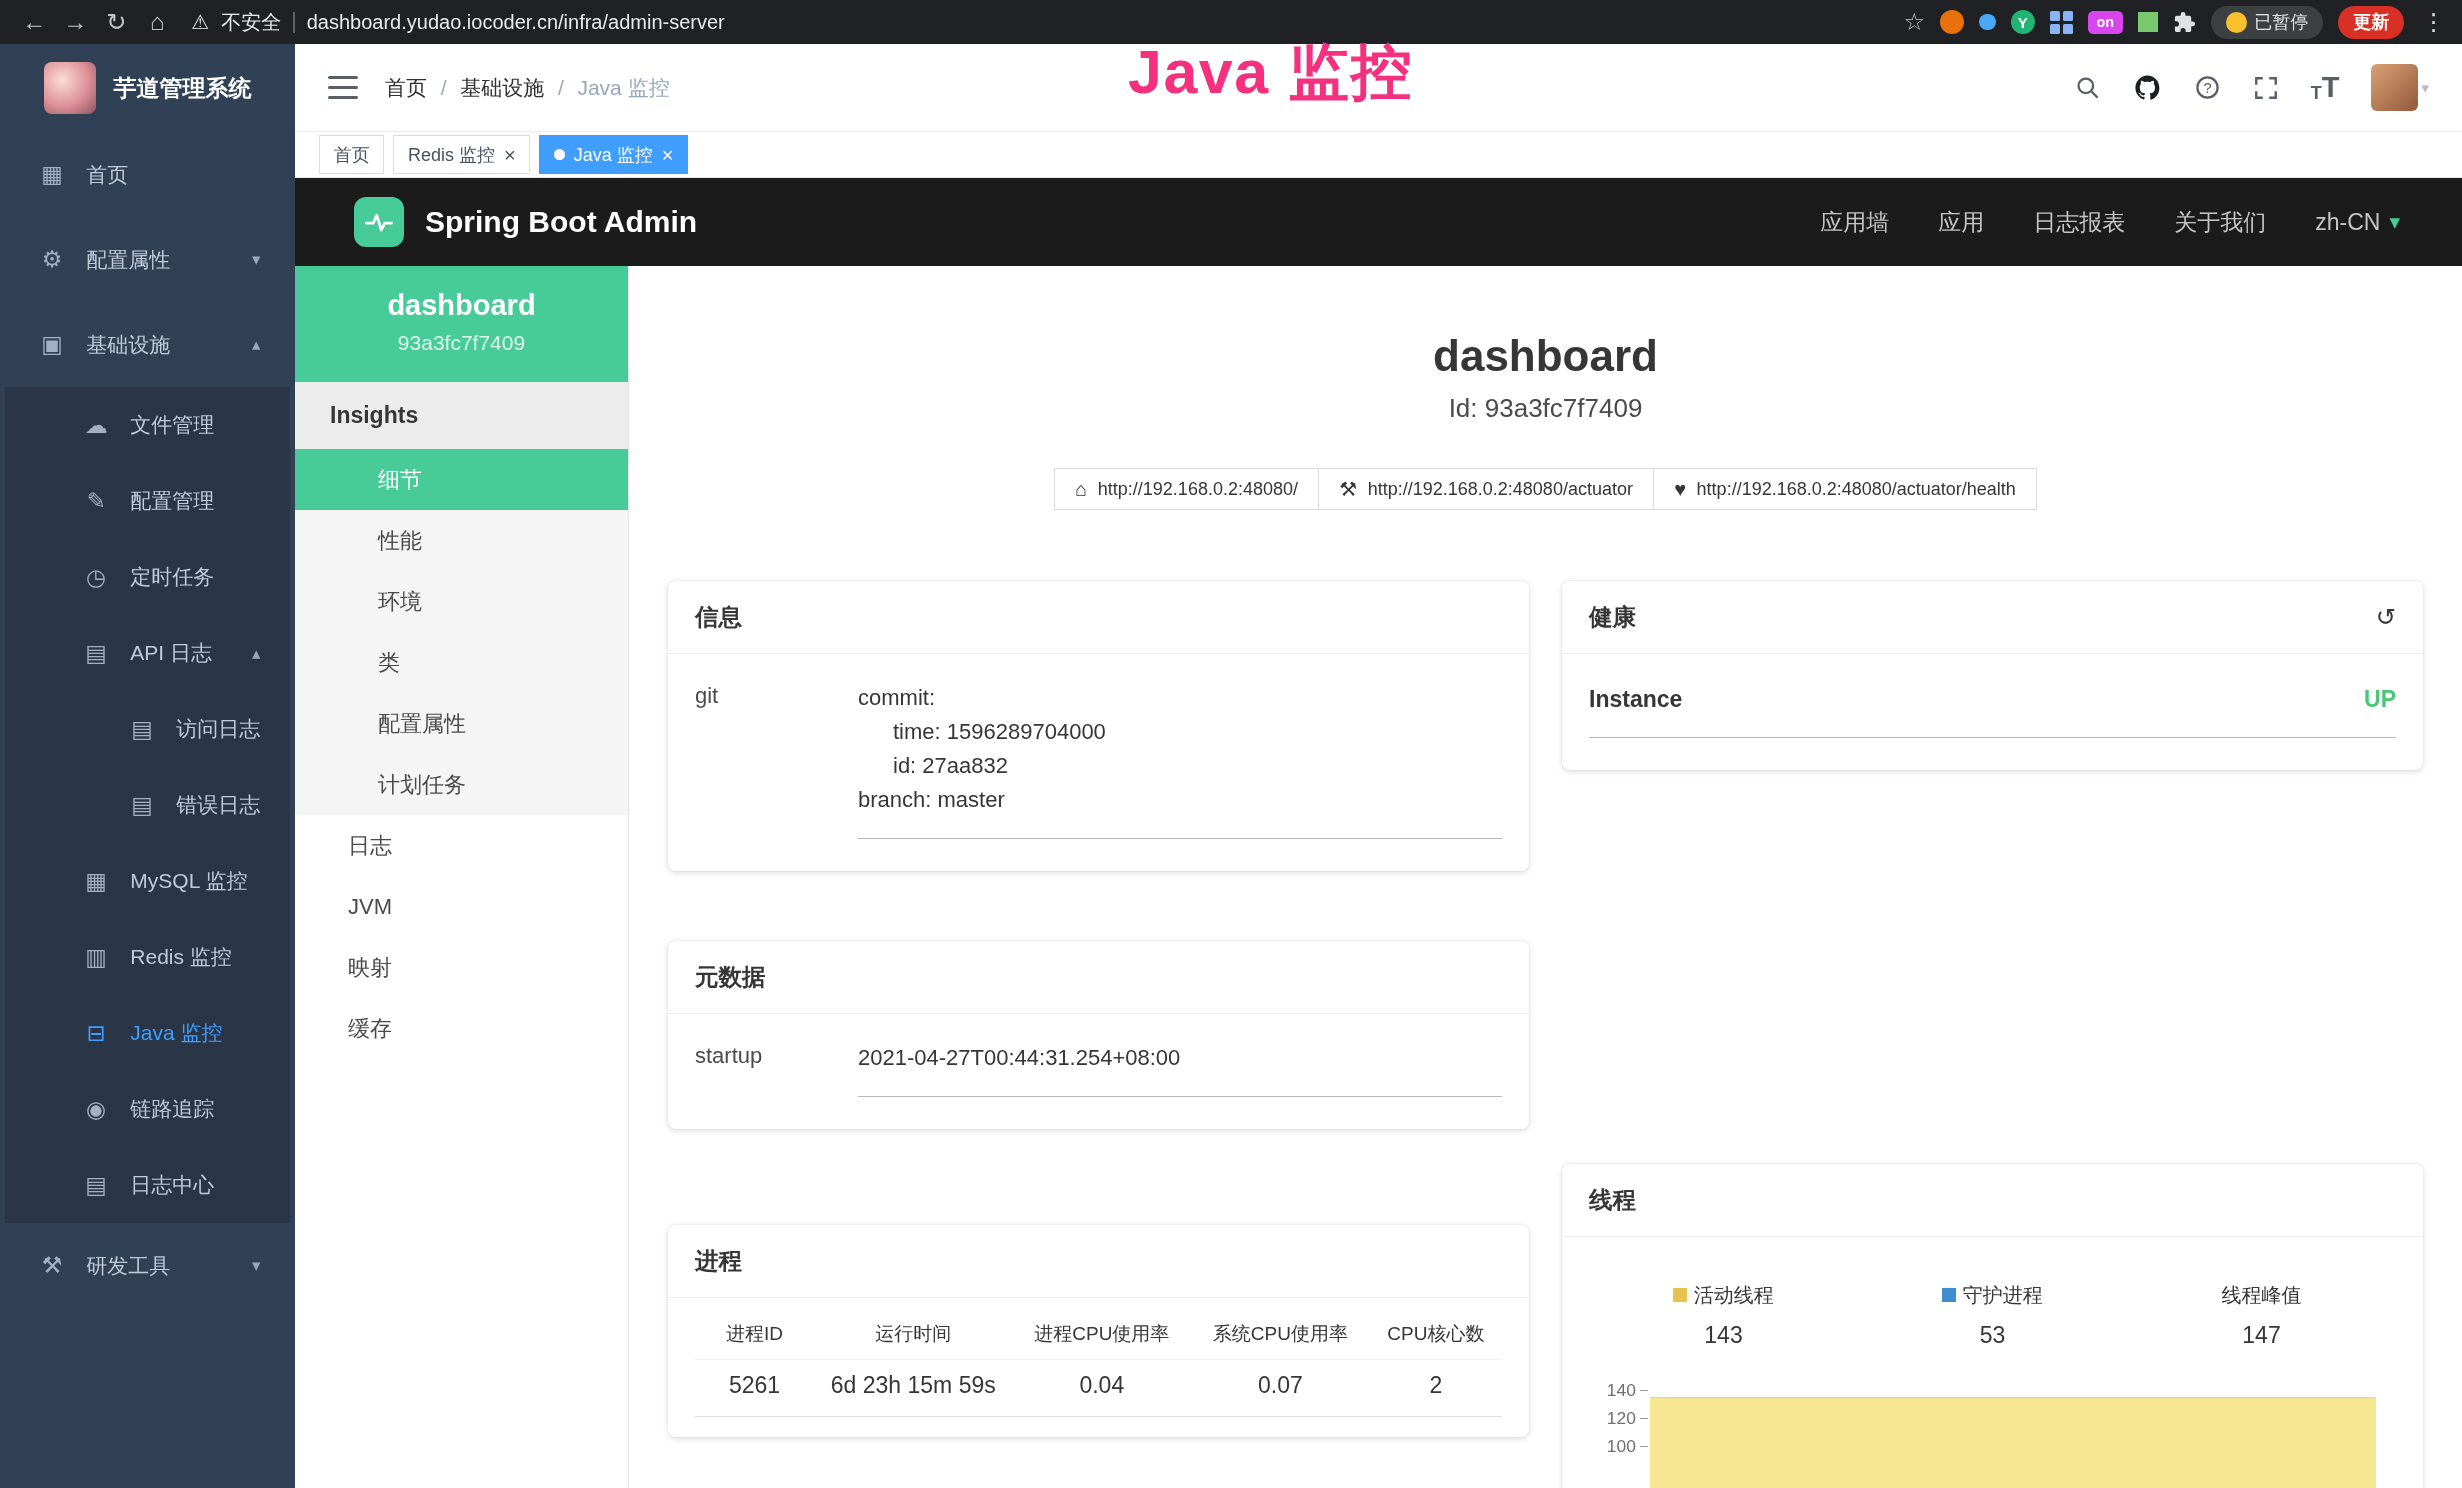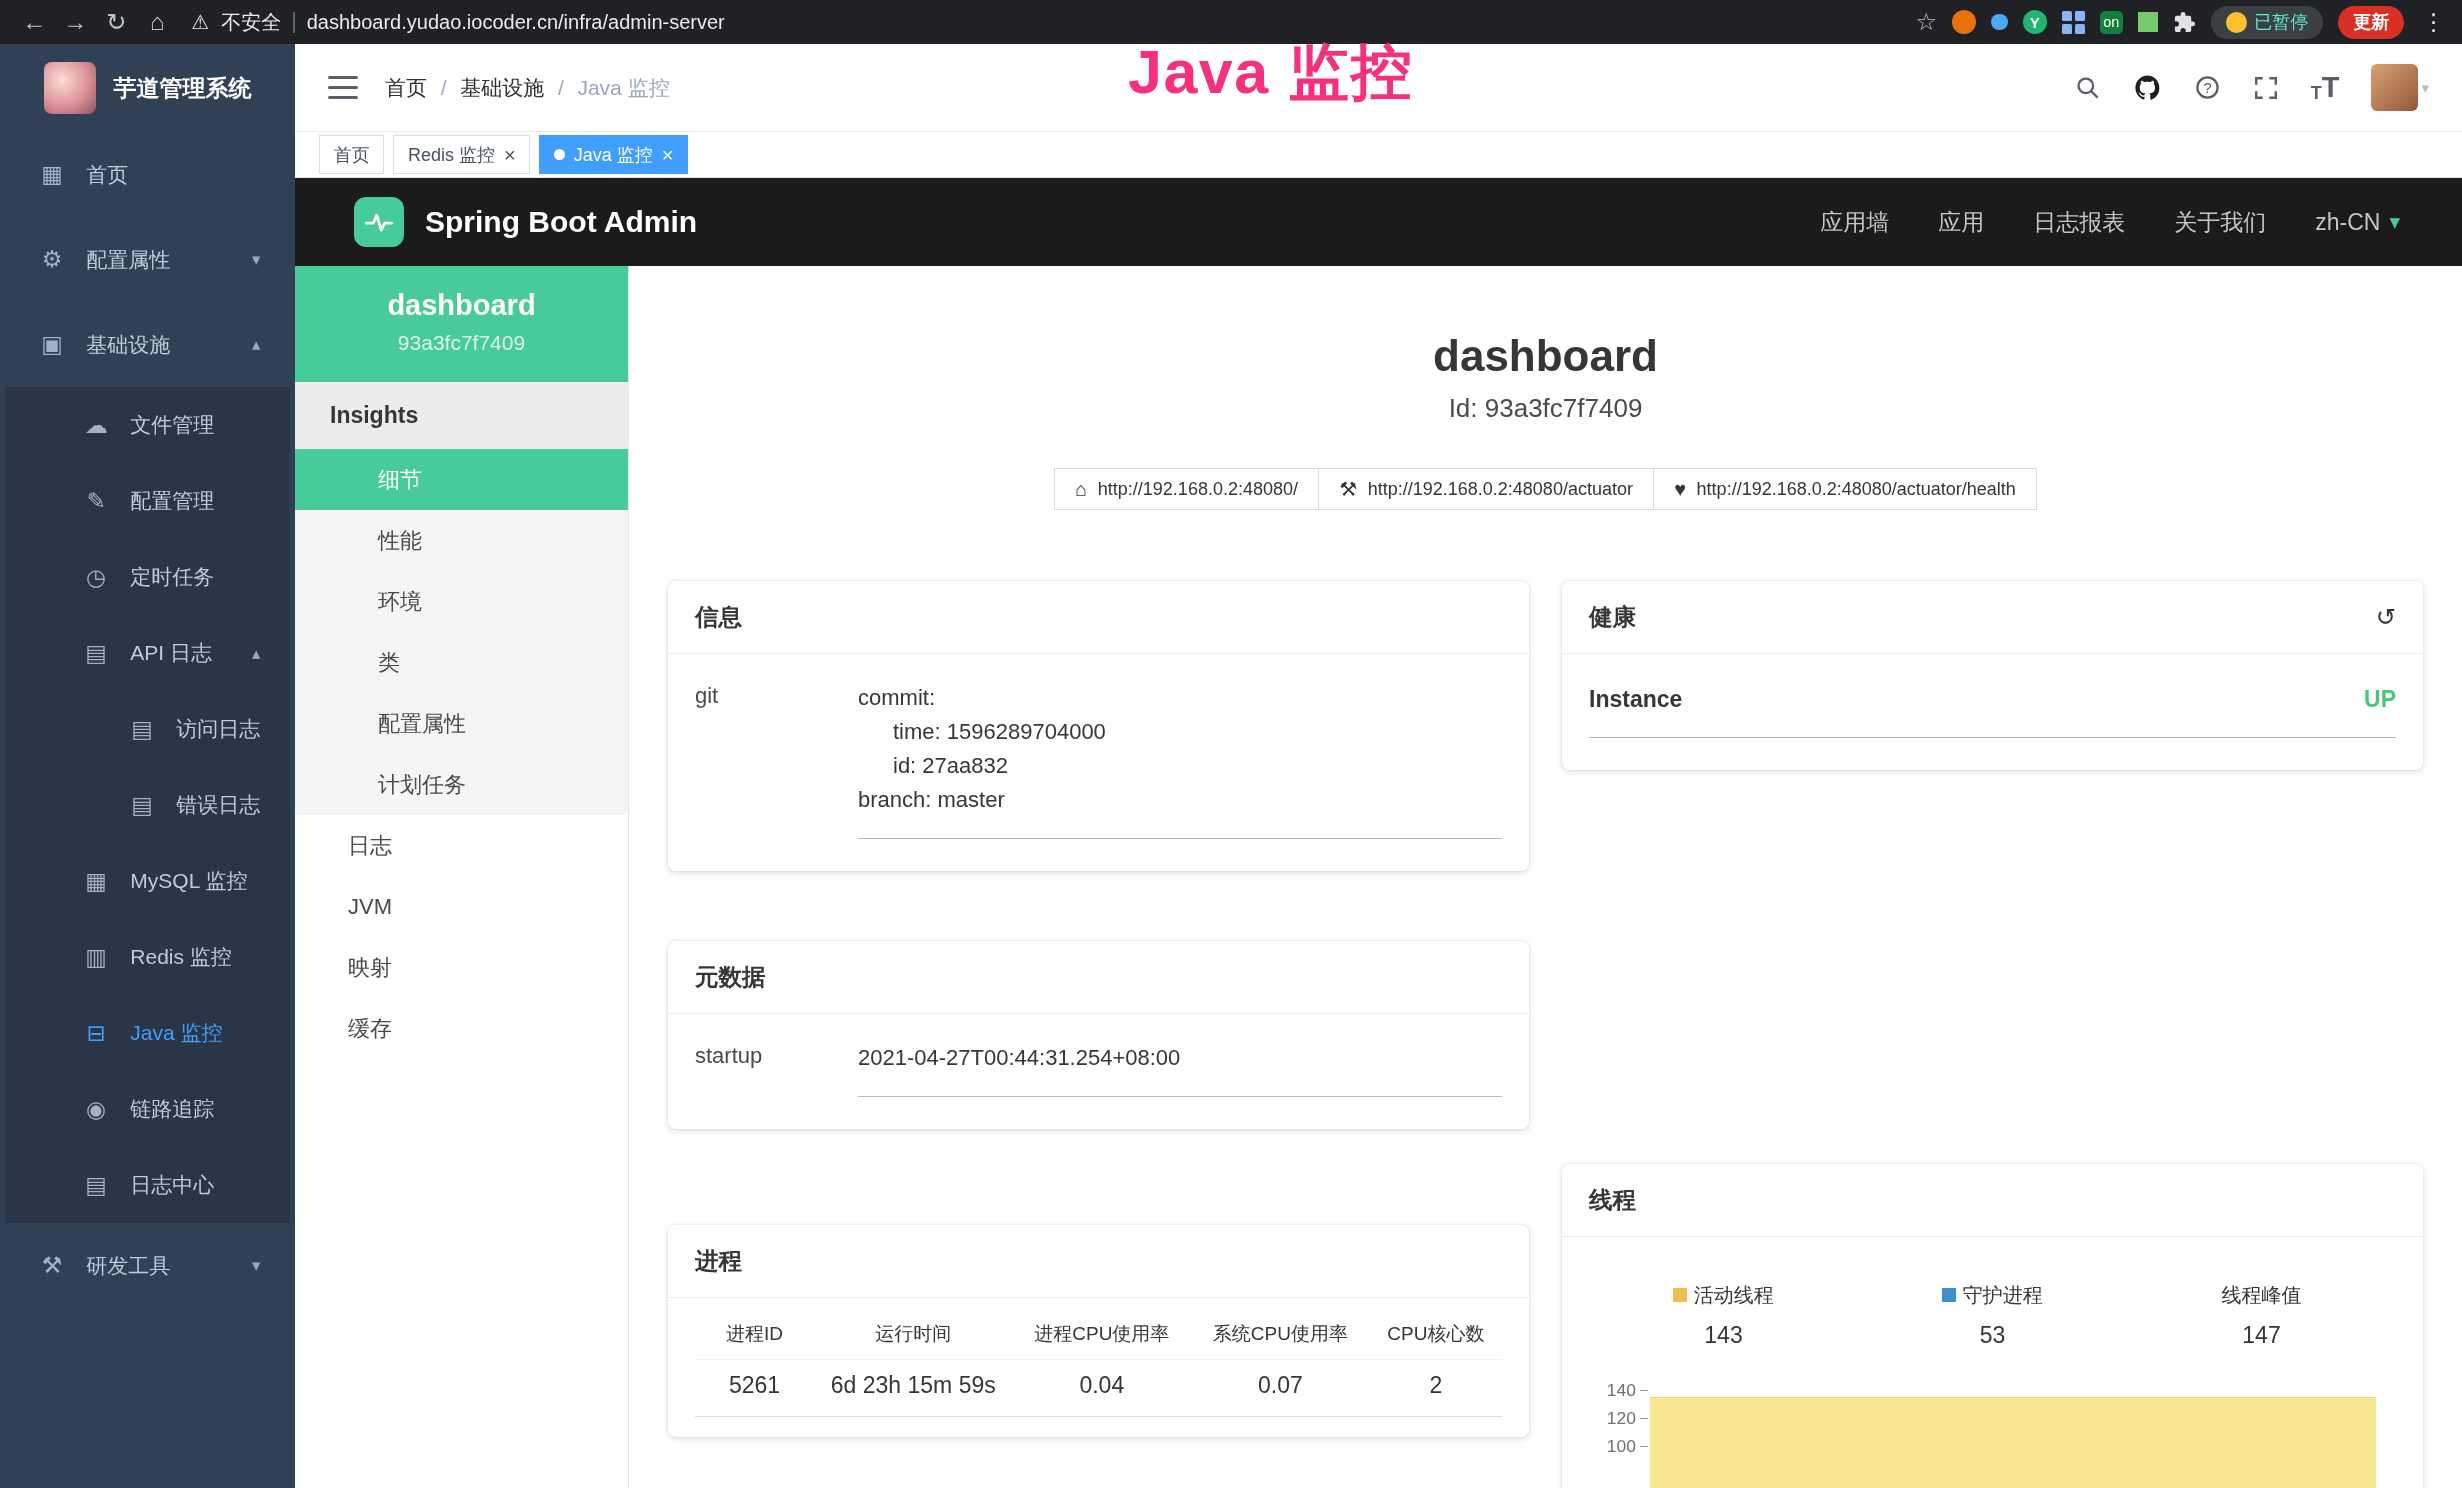--- a/index.html
+++ b/index.html
@@ -16,24 +16,24 @@
   .adiv{width:1.5px;height:21px;background:#5f6368;}
   .url{color:#e8eaed;white-space:nowrap;overflow:hidden;}
   .bright{display:flex;align-items:center;gap:15px;margin-left:15px;}
   .star{color:#c0c4c9;font-size:24px;}
   .extc{width:24px;height:24px;border-radius:50%;flex:0 0 auto;}
   .ext-fox{background:#e8710a;}
   .ext-drop{width:16.7px;height:16.7px;background:#4aa8f5;}
   .ext-y{background:#21b573;color:#fff;font-size:15px;font-weight:bold;display:flex;align-items:center;justify-content:center;}
   .ext-grid{display:grid;grid-template-columns:10px 10px;grid-template-rows:10px 10px;gap:3px;}
   .ext-grid i{background:#8ab4f8;border-radius:1.5px;}
-  .ext-on{width:23px;height:23px;border-radius:5.3px;background:#15803d;color:#fff;font-size:14.4px;display:flex;align-items:center;justify-content:center;}
+  .ext-on{width:35px;height:23px;border-radius:5.3px;background:#d946ef;color:#fff;font-size:14.4px;display:flex;align-items:center;justify-content:center;font-weight:bold;}
   .ext-leaf{width:20px;height:20px;background:#7bc96f;}
   .pill{height:33px;border-radius:18px;display:flex;align-items:center;gap:7.6px;padding:0 15px;font-size:18px;}
-  .pill.paused{background:#3c4043;color:#5eead4;}
+  .pill.paused{background:#3c4043;color:#e5e5e5;}
   .smiley{width:21px;height:21px;border-radius:50%;background:#fbc02d;flex:0 0 auto;}
   .pill.update{background:#d93025;color:#fff;font-weight:bold;}
   .dots{color:#e8eaed;font-size:23px;margin-left:3px;}
 
   
   #app-row{flex:1;display:flex;min-height:0;}
   #app-sidebar{width:295px;background:#304156;flex:0 0 auto;display:flex;flex-direction:column;overflow:hidden;align-items:center;}
   .logo-row{height:88px;display:flex;align-items:center;padding:0 26px;gap:18px;flex:0 0 auto;}
   .logo-img{width:52px;height:52px;border-radius:7.6px;background:radial-gradient(circle at 35% 35%,#f9ddd6,#dd8f97 55%,#8a5560);flex:0 0 auto;}
   .logo-title{color:#fff;font-size:23px;font-weight:bold;white-space:nowrap;}

